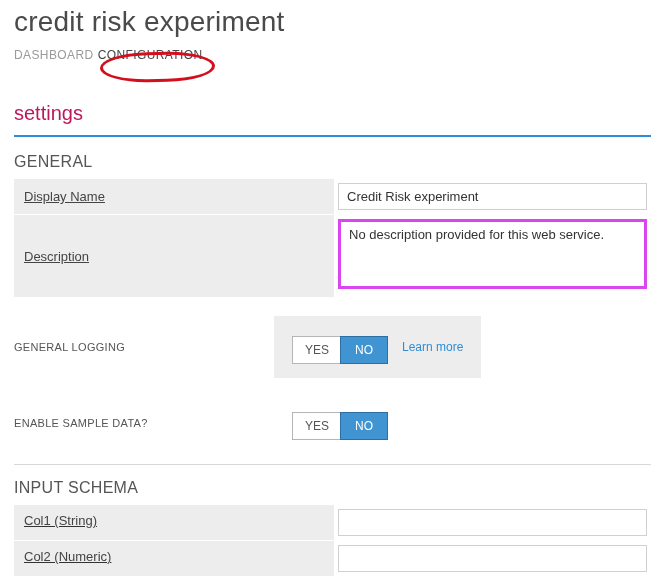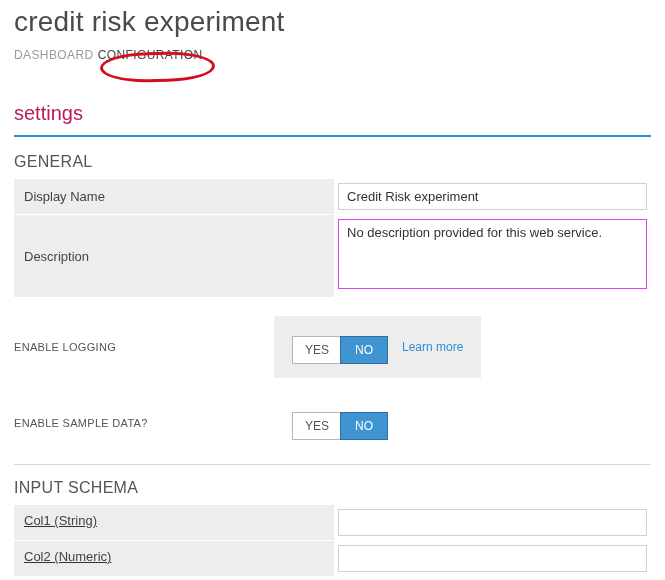--- a/index.html
+++ b/index.html
@@ -84,20 +84,21 @@
     border-bottom: 1px solid #fff;
   }
   .form-row .cell-label {
     width: 320px;
     background: #ededed;
     padding: 8px 10px;
     font-size: 13px;
     color: #444;
     display: flex;
     align-items: center;
+    text-decoration: underline;
   }
   .form-row .cell-value {
     flex: 1;
     padding: 4px 4px;
     background: #ffffff;
   }
   .form-row.desc .cell-label,
   .form-row.desc .cell-value { min-height: 78px; }
 
   .text-input {
@@ -105,21 +106,21 @@
     border: 1px solid #d0d0d0;
     background: #fff;
     font-size: 13px;
     padding: 5px 8px;
     color: #333;
     font-family: inherit;
   }
   .text-area {
     width: 100%;
     height: 70px;
-    border: 1px solid #d946ef;
+    border: 3px solid #d946ef;
     background: #fff;
     font-size: 13px;
     padding: 5px 8px;
     color: #333;
     font-family: inherit;
     resize: none;
   }
 
   .toggle-row {
     display: flex;
@@ -217,21 +218,21 @@
   </div>
 
   <div class="form-row desc">
     <div class="cell-label">Description</div>
     <div class="cell-value">
       <textarea class="text-area" style="">No description provided for this web service.</textarea>
     </div>
   </div>
 
   <div class="toggle-row">
-    <div class="toggle-label">ENABLE LOGGING</div>
+    <div class="toggle-label">GENERAL LOGGING</div>
     <div class="toggle-wrap">
       <div class="toggle">
         <div class="opt">YES</div>
         <div class="opt active">NO</div>
       </div>
       <span class="learn-more">Learn more</span>
     </div>
   </div>
 
   <div class="toggle-row">

